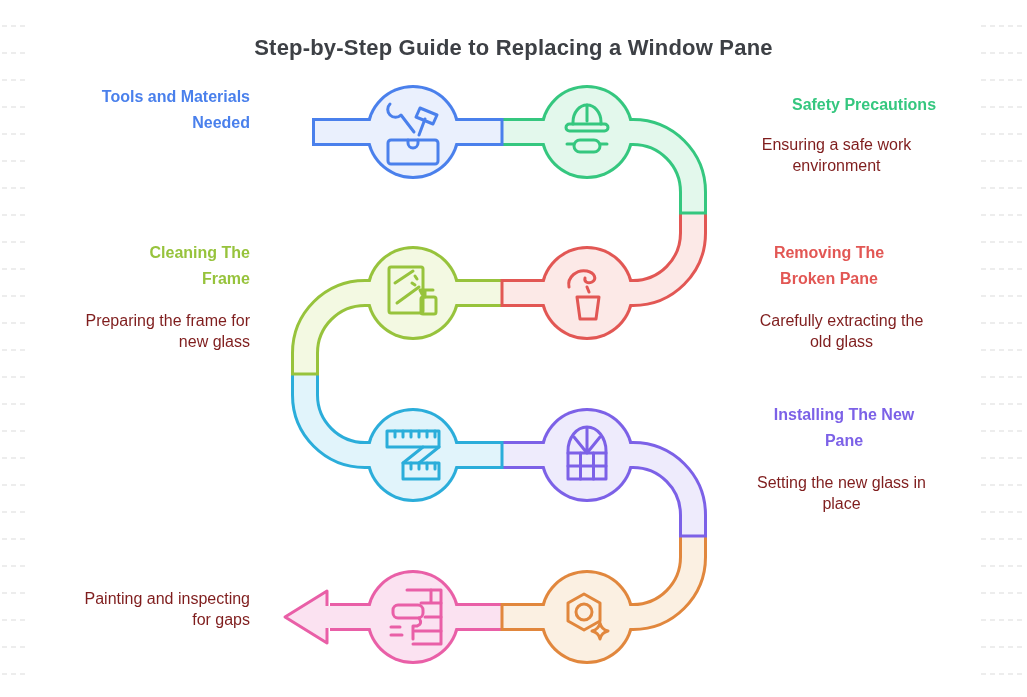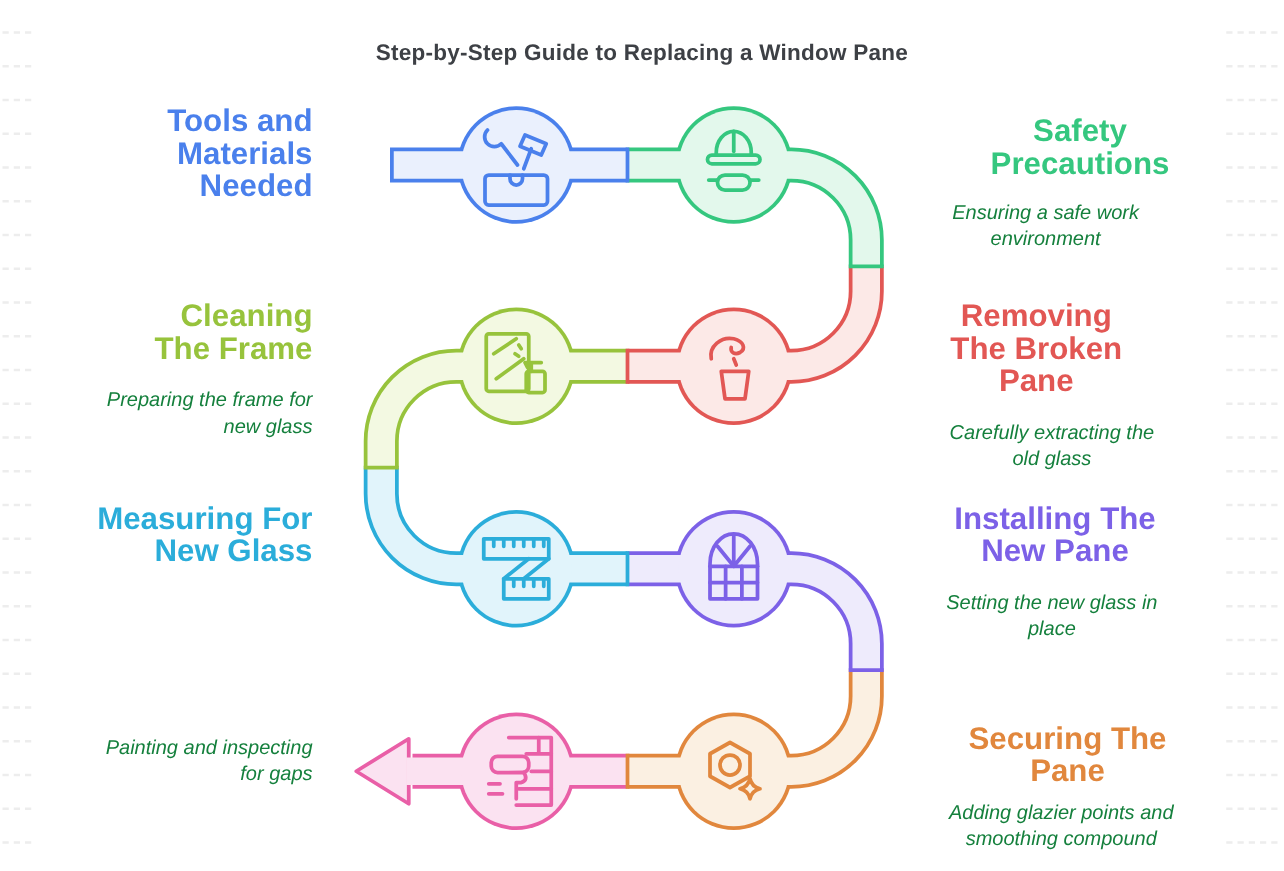--- a/index.html
+++ b/index.html
@@ -1,24 +1,24 @@
 <!DOCTYPE html>
 <html><head>
 <meta charset="utf-8">
 <style>
   html,body{margin:0;padding:0;background:#ffffff;}
   body{width:1027px;height:697px;position:relative;overflow:hidden;
        font-family:"Liberation Sans",sans-serif;}
   .canvas{position:absolute;inset:0;}
   svg.flow{position:absolute;top:0;left:0;}
   .title{position:absolute;top:20px;left:0;width:100%;text-align:center;
-         font-size:18px;color:#3d4045;letter-spacing:.2px;}
+         font-size:22px;color:#3d4045;letter-spacing:.2px;}
   .step-label{position:absolute;text-align:center;}
-  .step-label .h{font-size:25px;font-weight:bold;line-height:26px;}
-  .step-label .d{font-size:16px;line-height:21px;color:#15803d;margin-top:18px;font-style:italic;}
+  .step-label .h{font-size:16px;font-weight:bold;line-height:26px;}
+  .step-label .d{font-size:16px;line-height:21px;color:#7f1d1d;margin-top:18px;}
   .step-label.left{text-align:right;}
   .step-label.left .h,.step-label.left .d{margin-left:auto;}
 </style>
 </head>
 <body>
 
 <div class="canvas">
 
 <svg class="flow" width="1027" height="697" viewBox="0 0 1027 697">
 
@@ -209,30 +209,25 @@
   <div class="h" style="width:150px;color:#e25754">Removing The Broken Pane</div>
   <div class="d" style="width:175px">Carefully extracting the old glass</div>
 </div>
 
 <div class="step-label left" style="top:240px;right:777px;width:220px">
   <div class="h" style="width:135px;color:#97c33c">Cleaning The Frame</div>
   <div class="d" style="width:175px">Preparing the frame for new glass</div>
 </div>
 
 <div class="step-label left" style="top:402px;right:777px;width:220px">
-  <div class="h" style="width:190px;color:#2badda">Measuring For New Glass</div>
 </div>
 
 <div class="step-label" style="top:402px;left:754px;width:220px">
   <div class="h" style="width:180px;color:#7c61e7">Installing The New Pane</div>
   <div class="d" style="width:175px">Setting the new glass in place</div>
 </div>
 
-<div class="step-label" style="top:578px;left:754px;width:220px">
-  <div class="h" style="width:200px;color:#e1873d">Securing The Pane</div>
-  <div class="d" style="width:190px;margin-top:10px">Adding glazier points and smoothing compound</div>
-</div>
 
 <div class="step-label left" style="top:578px;right:777px;width:220px">
   <div class="d" style="width:170px;margin-top:10px">Painting and inspecting for gaps</div>
 </div>
 
 </div>
 
 </body></html>

